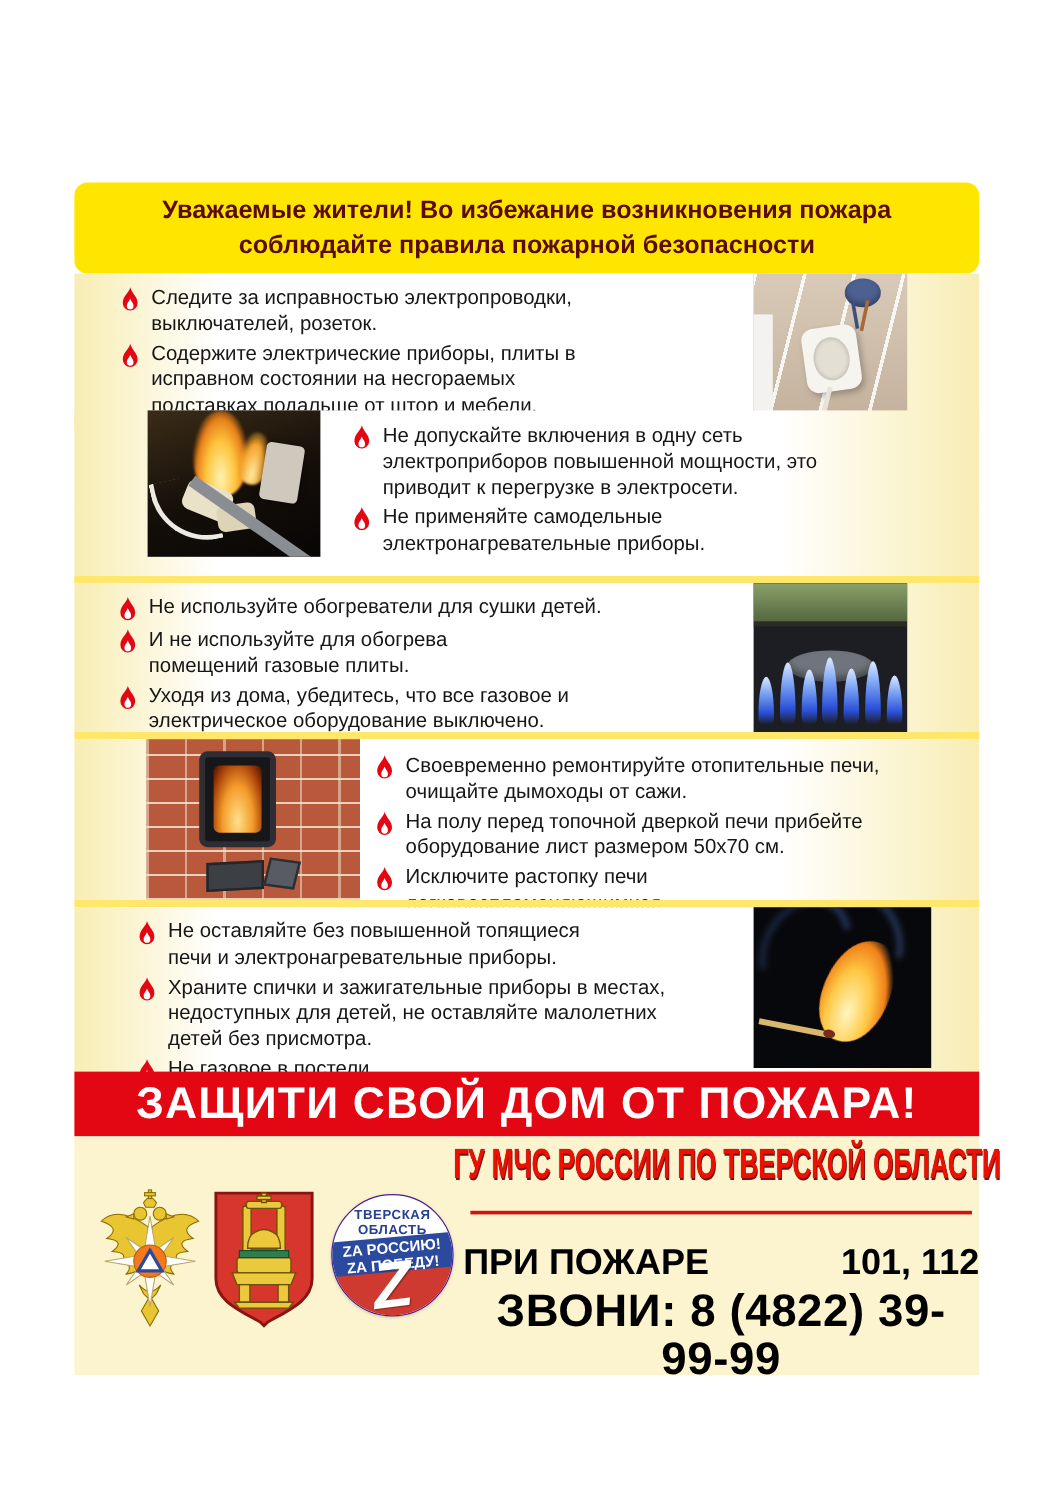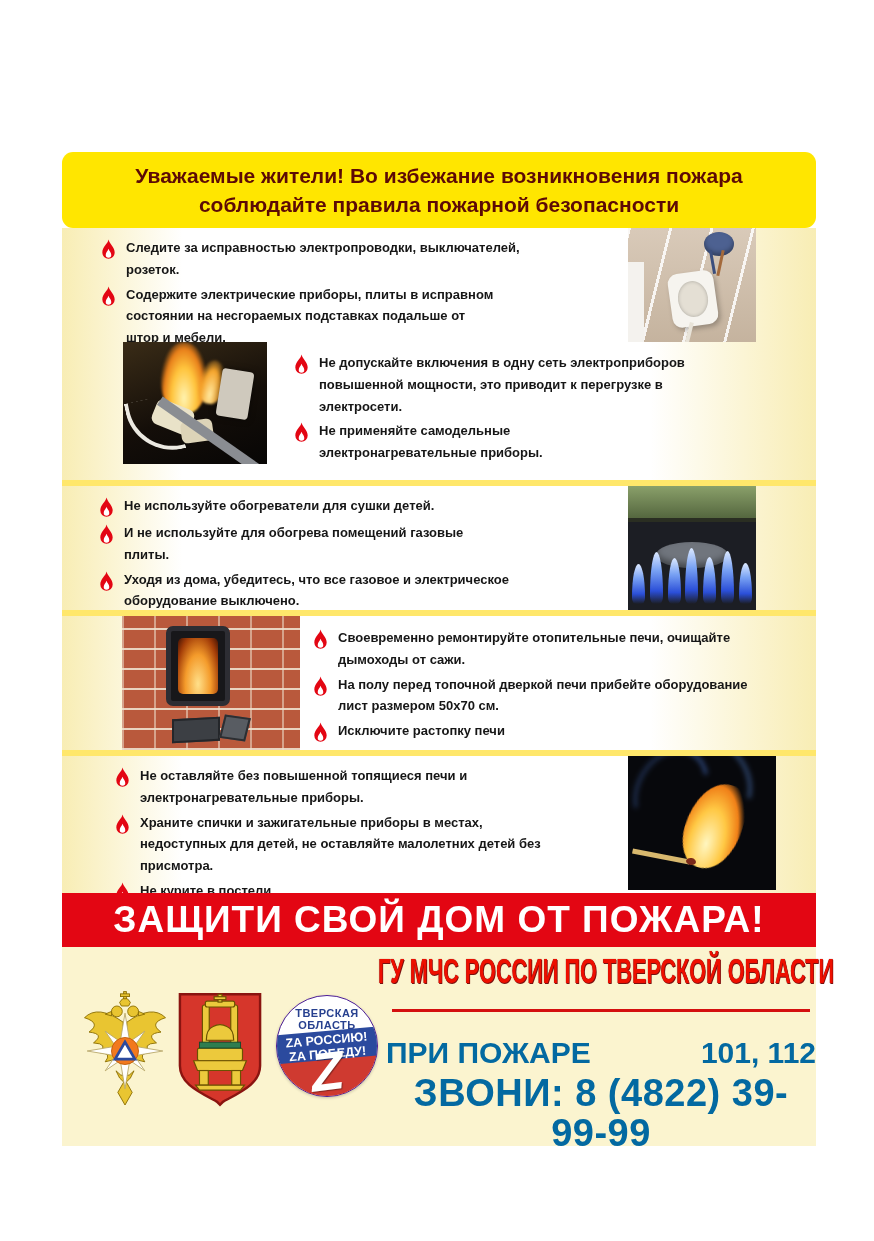--- a/index.html
+++ b/index.html
@@ -15,21 +15,21 @@
             font-weight:bold; font-size:36px; line-height:49px; padding-top:8px; letter-spacing:.5px; }
   .subheader { top:110px; height:76px; color:#5c0a05; text-align:center;
                font-weight:bold; font-size:21px; line-height:29px; padding-top:9px;border-radius:11px; }
 
   .section { position:absolute; left:0; width:754px;
              background:linear-gradient(90deg,#f8edb4 0%,#ffffff 16%,#ffffff 78%,#f8edb4 100%); }
   .sep { position:absolute; left:0; width:754px; height:6px; background:#ffe76b; }
 
   .bullets { position:relative; }
   .bullet { display:flex; gap:9px; margin-bottom:3px; }
-  .bullet p { font-weight:bold; font-size:13px; line-height:21.8px; color:#161616; }
+  .bullet p { font-weight:normal; font-size:17px; line-height:21.8px; color:#161616; }
   .flame { width:17px; height:23px; flex:0 0 17px; margin-top:1px; }
 
   .photo { position:absolute; top:0; overflow:hidden; }
 
   
   .photoA { left:566px; width:128px; height:124px; background:#cfbfae; }
   .photoA .tiles { position:absolute; inset:0;
       background:
         repeating-linear-gradient(104deg, rgba(255,255,255,.85) 0 3px, rgba(0,0,0,0) 3px 40px),
         linear-gradient(180deg,#d9cab9,#c3b19c); }
@@ -105,21 +105,21 @@
                  border-radius:50%; transform:rotate(11deg); }
 
   .banner { top:851px; height:54px; color:#ffffff; text-align:center; font-weight:bold;
             font-size:37px; line-height:54px; letter-spacing:1px; }
 
   .footer { position:absolute; left:0; top:905px; width:754px; height:199px; background:#fbf4cf; }
   .org { position:absolute; left:316px; top:4px; white-space:nowrap; color:#ee0f00; font-weight:bold;
          font-size:35px; transform:scaleX(0.62); transform-origin:left top;
          text-shadow:0 0 1px #5e0e0e, 1px 1px 0 #7a1212; }
   .rule { position:absolute; left:330px; top:62px; width:418px; height:3px; background:#d40f0f; }
-  .phones { position:absolute; left:324px; top:86px; width:430px; color:#0369a1; font-weight:bold; }
+  .phones { position:absolute; left:324px; top:86px; width:430px; color:#000000; font-weight:bold; }
   .phones .row1 { display:flex; justify-content:space-between; font-size:30px; line-height:40px; }
   .phones .row2 { text-align:center; font-size:38px; line-height:40px; letter-spacing:.5px; }
 
   .emblem-mchs { position:absolute; left:18px; top:40px; width:90px; height:128px; }
   .emblem-tver { position:absolute; left:114px; top:44px; width:88px; height:118px; }
 
   .badge { position:absolute; left:214px; top:48px; width:102px; height:102px; border-radius:50%;
            background:#ffffff; overflow:hidden; border:1px solid #4c1d95; box-shadow:0 1px 3px rgba(0,0,0,.2); }
   .badge-top { padding-top:11px; text-align:center; color:#27408f; font-weight:bold; font-size:11px;
                line-height:12px; letter-spacing:.5px; }
@@ -291,21 +291,21 @@
             <path d="M11 1 C10 7 3 10 3 18 a8 8 0 0 0 16 0 C19 11 13 8 11 1 Z" fill="#e30613"></path>
             <path d="M11 13 c-1 3.5 -3.6 4.6 -3.6 8 a3.6 3.6 0 0 0 7.2 0 c0 -3.4 -2.6 -4.5 -3.6 -8 Z" fill="#fff"></path>
           </svg>
         <p style="max-width:425px">Храните спички и зажигательные приборы в местах, недоступных для детей, не оставляйте малолетних детей без присмотра.</p>
       </div>
       <div class="bullet">
         <svg class="flame" viewBox="0 0 22 28">
             <path d="M11 1 C10 7 3 10 3 18 a8 8 0 0 0 16 0 C19 11 13 8 11 1 Z" fill="#e30613"></path>
             <path d="M11 13 c-1 3.5 -3.6 4.6 -3.6 8 a3.6 3.6 0 0 0 7.2 0 c0 -3.4 -2.6 -4.5 -3.6 -8 Z" fill="#fff"></path>
           </svg>
-        <p style="max-width:400px">Не курите в постели.</p>
+        <p style="max-width:400px">Не газовое в постели.</p>
       </div>
     </div>
     <div class="photo photoE">
       <div class="smoke1"></div>
       <div class="smoke2"></div>
       <div class="flame-big"></div>
       <div class="match"></div>
       <div class="tip"></div>
     </div>
   </div>

